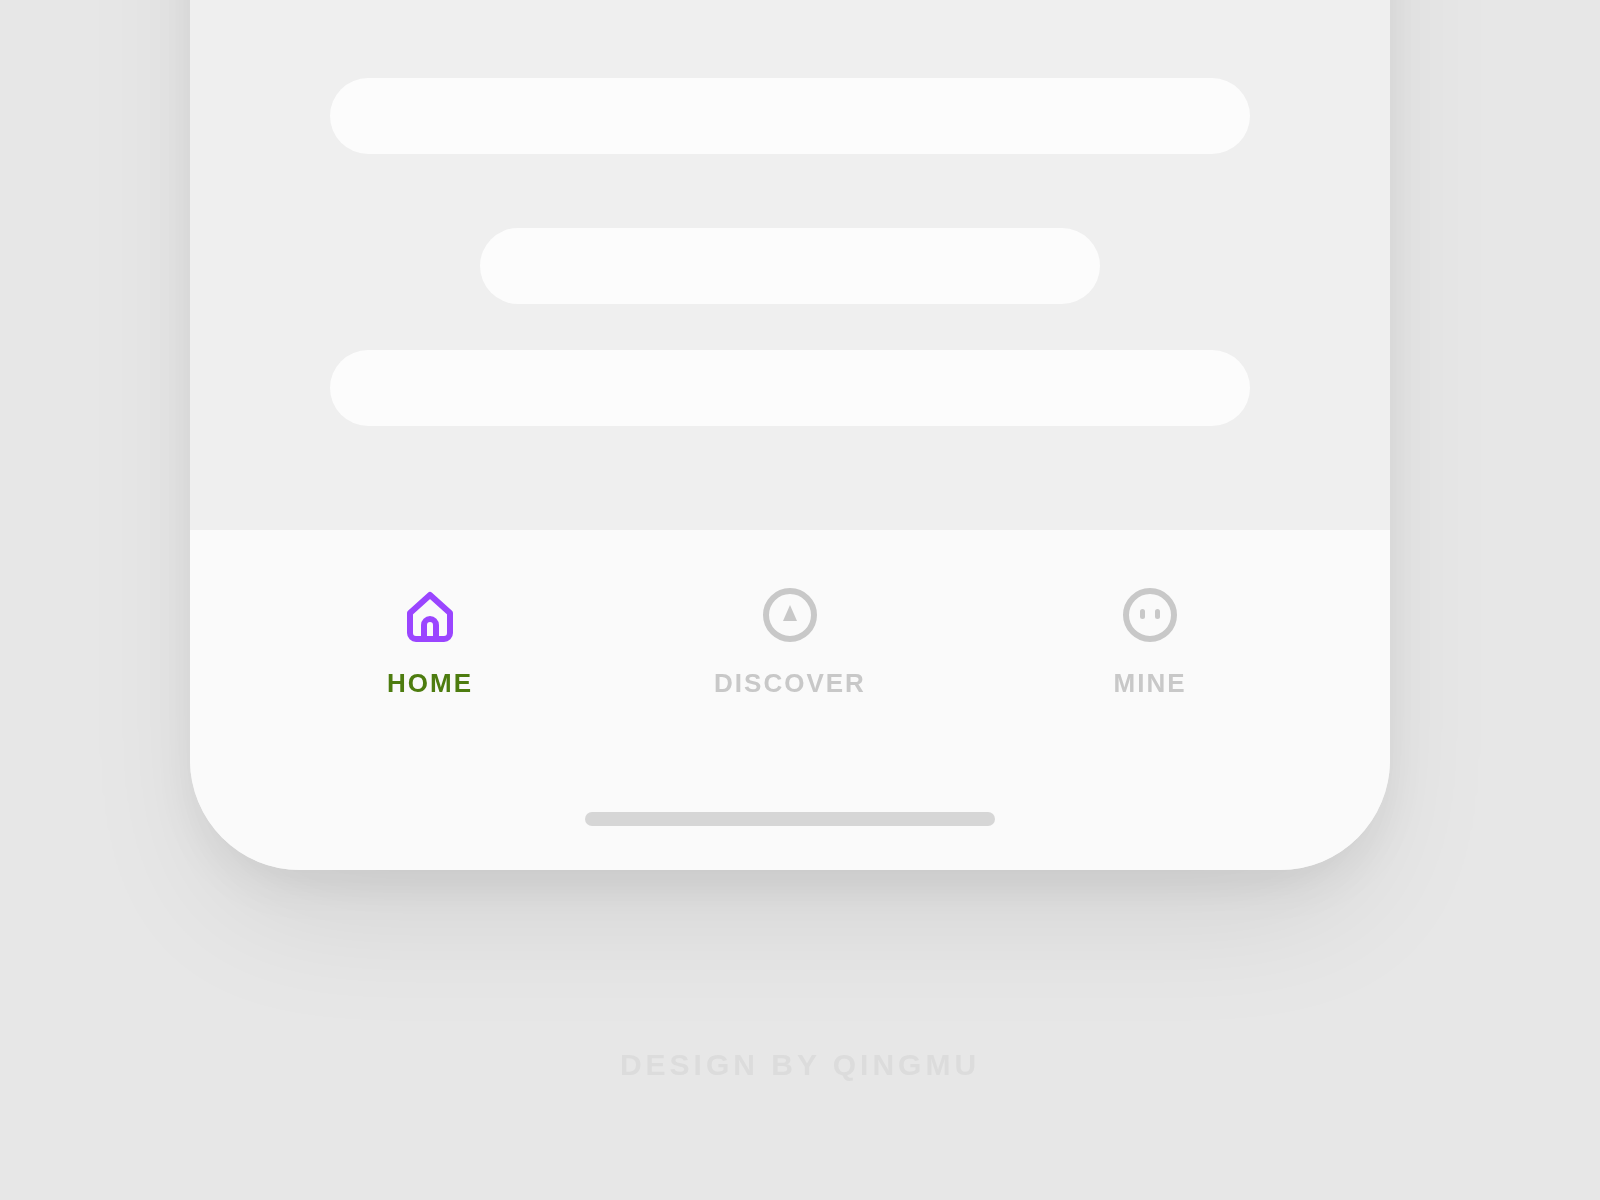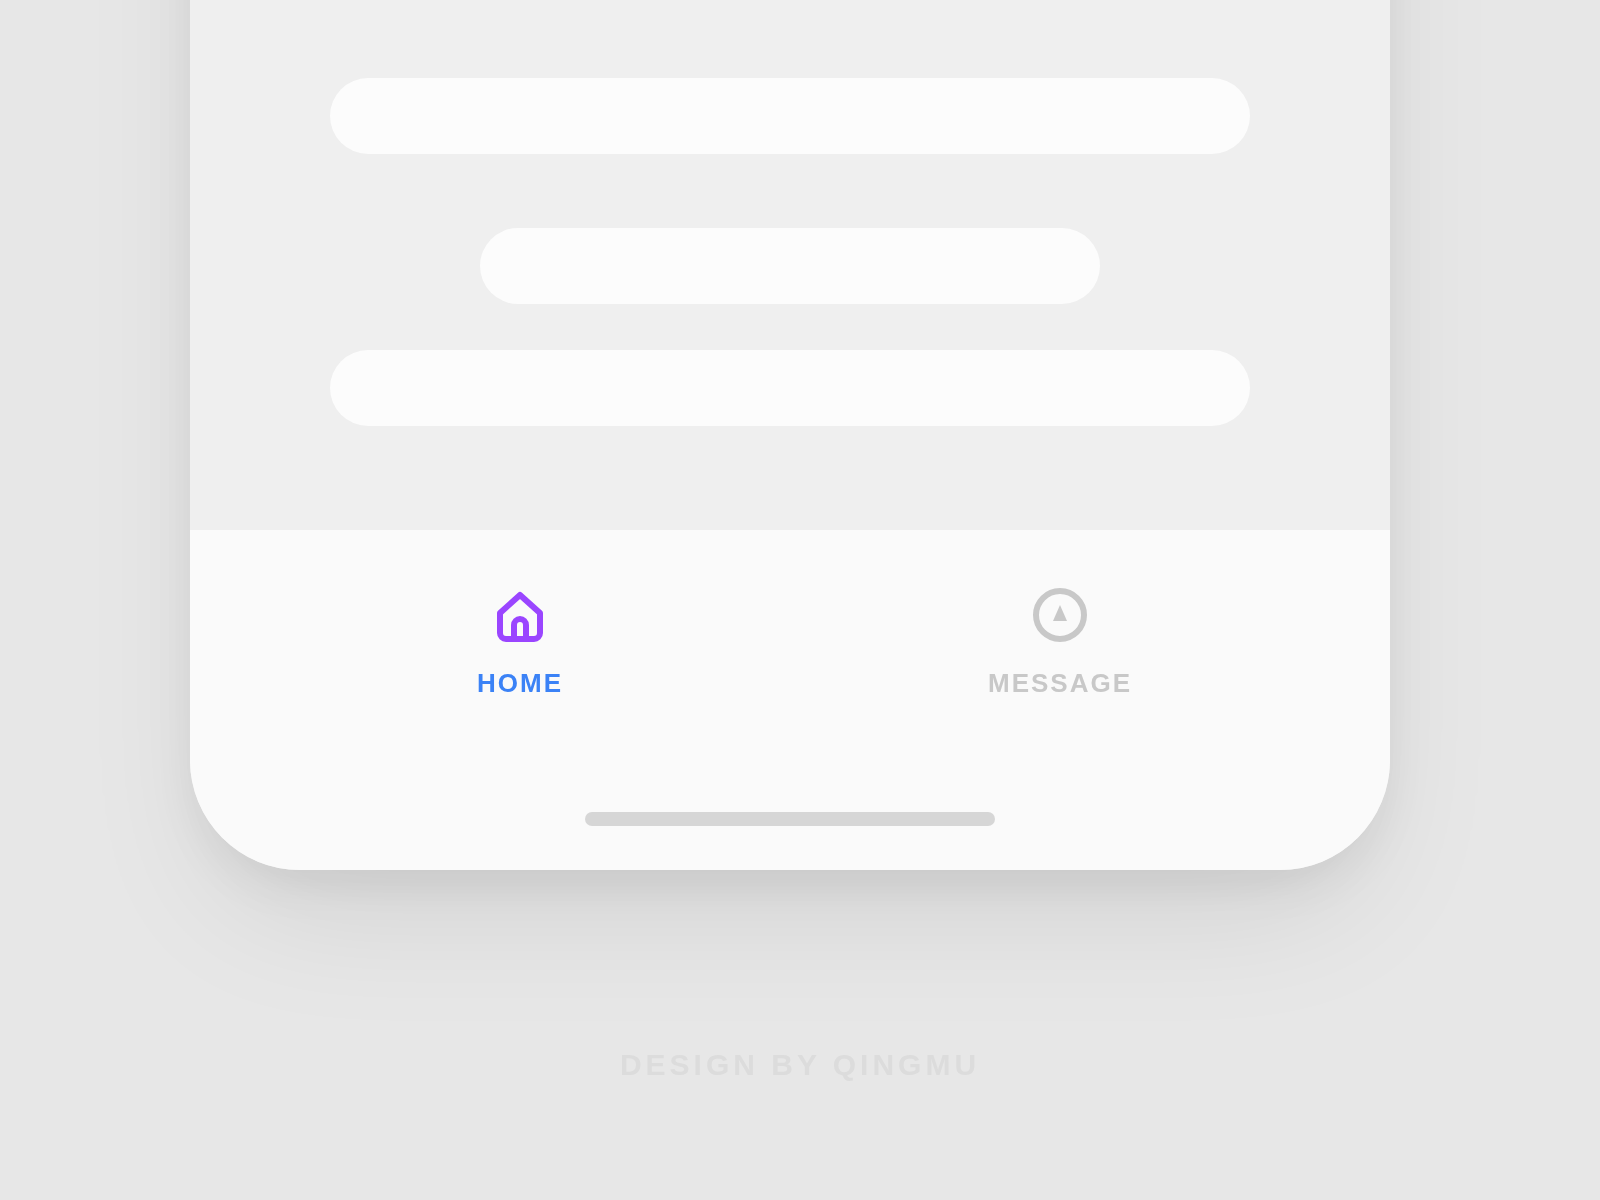--- a/index.html
+++ b/index.html
@@ -61,21 +61,21 @@
     width: 200px;
     cursor: pointer;
   }
 
   .tab .lab {
     font-size: 26px;
     font-weight: 800;
     letter-spacing: 2px;
     color: #c8c8c8;
   }
-  .tab.active .lab { color: #3b82f6; text-align: center; }
+  .tab.active .lab { color: #4d7c0f; text-align: center; }
 
   .icon-slot { width: 70px; height: 70px; display:flex; align-items:center; justify-content:center; }
   .icon-slot svg { width: 64px; height: 64px; display:block; }
 
   .home-indicator {
     position: absolute;
     bottom: 44px;
     left: 50%;
     transform: translateX(-50%);
     width: 410px;
@@ -117,22 +117,32 @@
       <span class="lab">HOME</span>
     </div>
 
     <div class="tab">
       <span class="icon-slot">
         <svg viewBox="0 0 64 64" fill="none">
           <circle cx="32" cy="32" r="24" stroke="#c8c8c8" stroke-width="6"></circle>
           <path d="M32 22 L25 38 L39 38 Z" fill="#c8c8c8"></path>
         </svg>
       </span>
-      <span class="lab">MESSAGE</span>
+      <span class="lab">DISCOVER</span>
     </div>
 
 
+    <div class="tab">
+      <span class="icon-slot">
+        <svg viewBox="0 0 64 64" fill="none">
+          <circle cx="32" cy="32" r="24" stroke="#c8c8c8" stroke-width="6"></circle>
+          <rect x="22" y="26" width="5" height="10" rx="2.5" fill="#c8c8c8"></rect>
+          <rect x="37" y="26" width="5" height="10" rx="2.5" fill="#c8c8c8"></rect>
+        </svg>
+      </span>
+      <span class="lab">MINE</span>
+    </div>
 
     <div class="home-indicator"></div>
   </nav>
 </div>
 
 <div class="credit">DESIGN BY QINGMU</div>
 
 </body></html>

